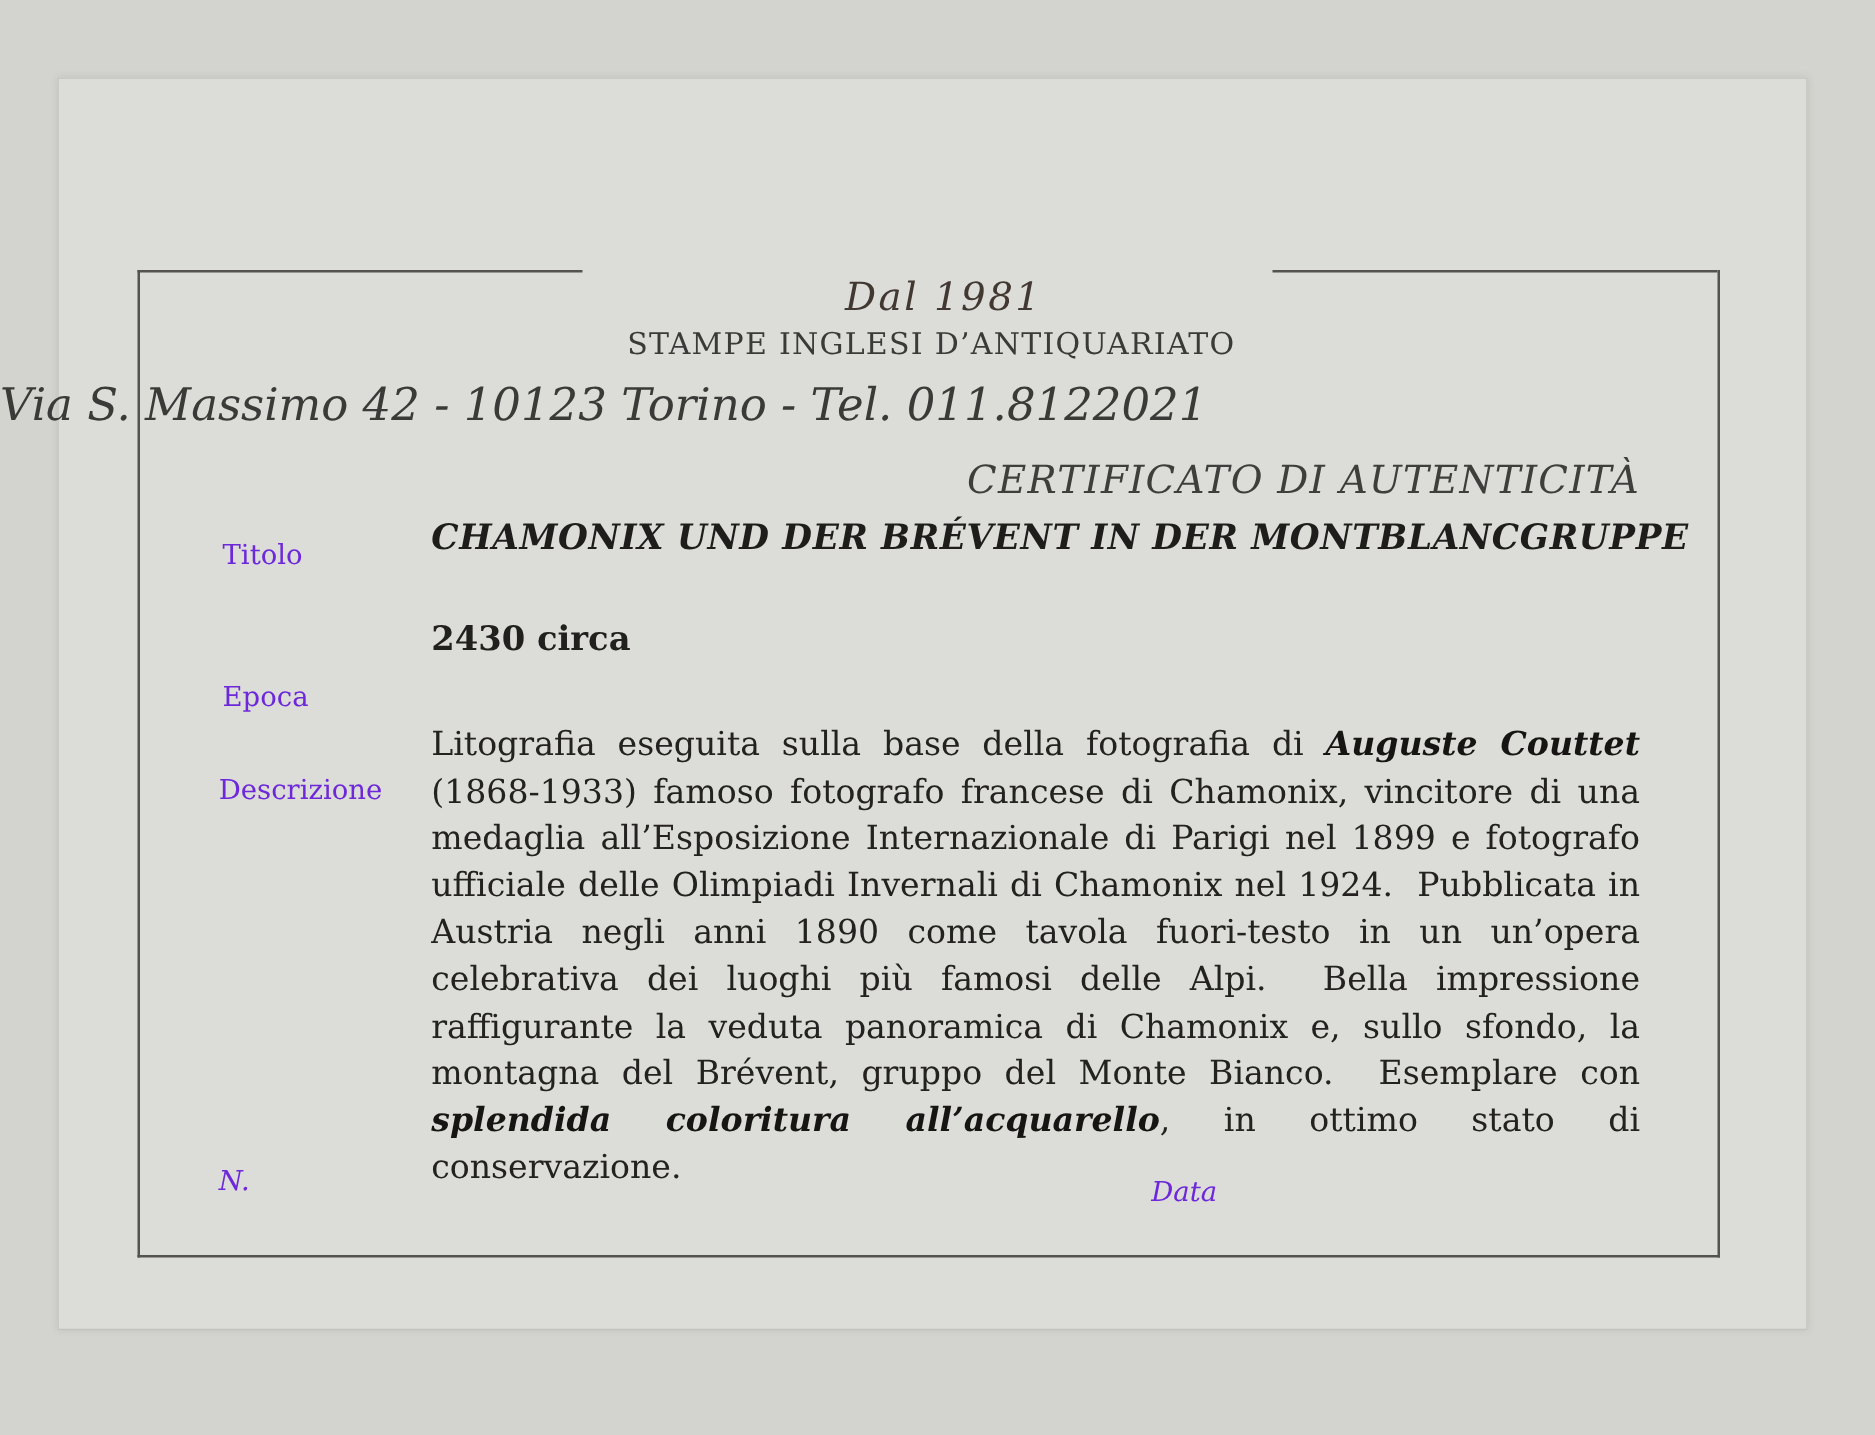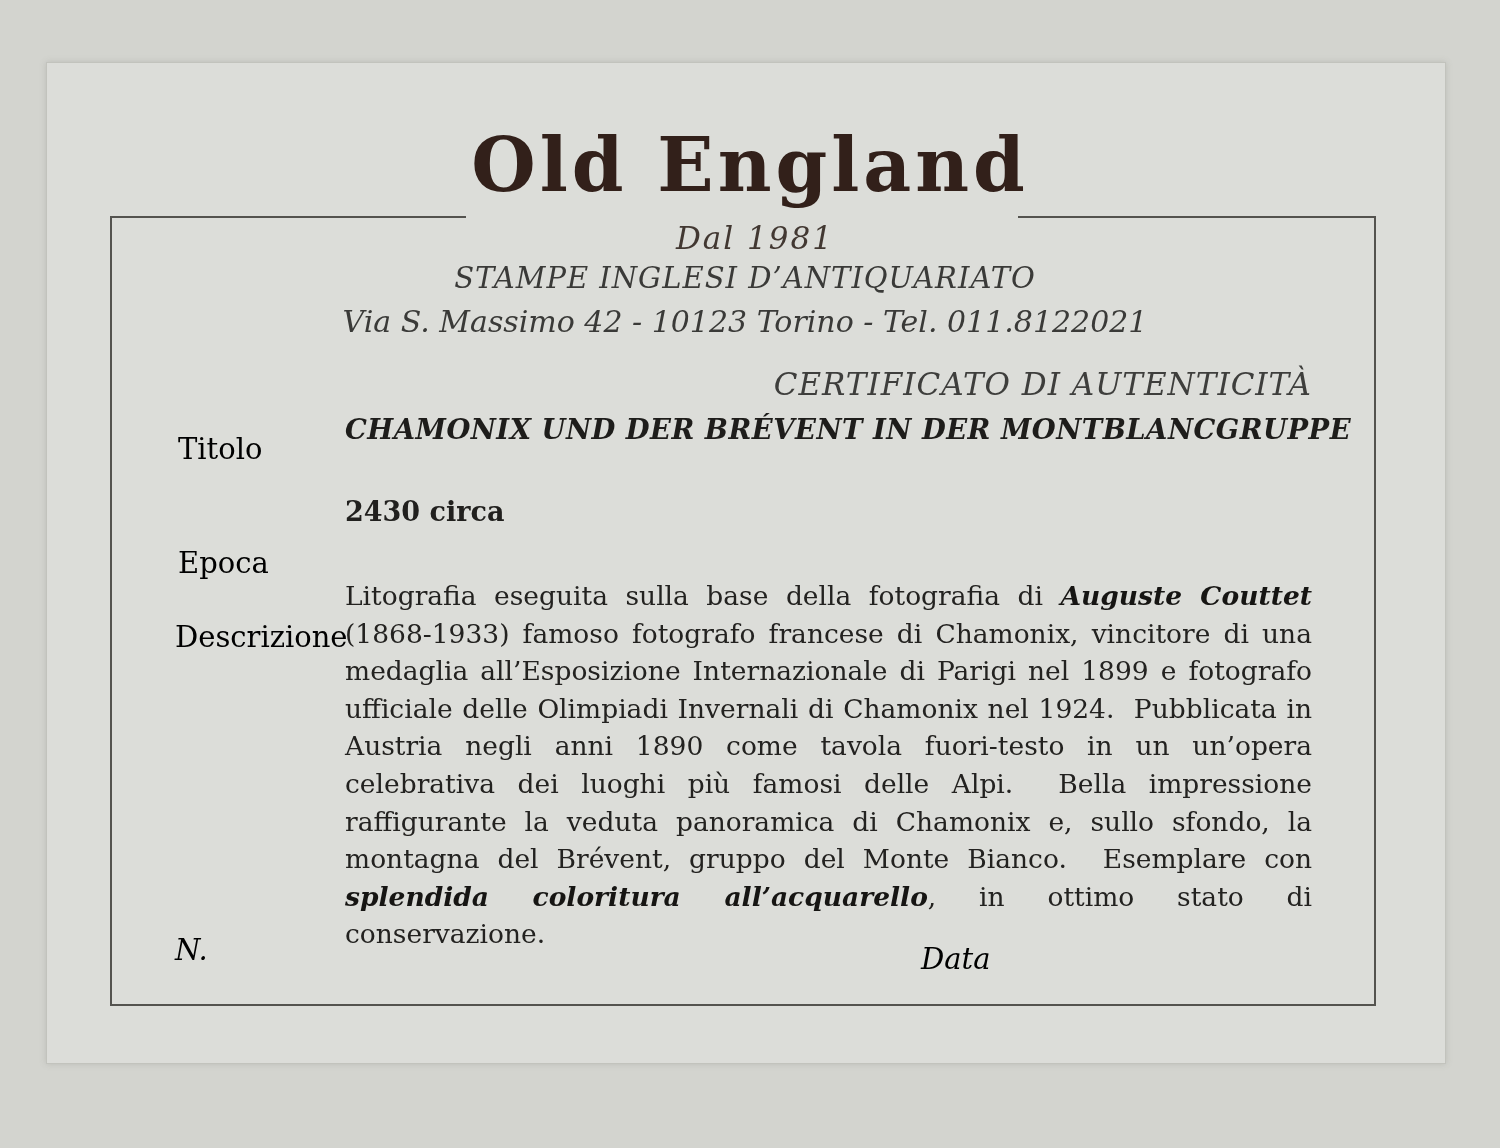--- a/index.html
+++ b/index.html
@@ -68,48 +68,47 @@
     font-size: 31px;
     letter-spacing: 2px;
     color: #423832;
   }
   .subtitle {
     position: absolute;
     left: 0;
     top: 261px;
     width: 1490px;
     text-align: center;
-    font-style: italic;
-    font-size: 29px;
+    font-size: 24px;
     letter-spacing: 1px;
     color: #3a3a38;
   }
   .address {
     position: absolute;
     left: 0;
     top: 304px;
     width: 1490px;
-    text-align: center;
+    text-align: left;
     font-style: italic;
-    font-size: 30px;
+    font-size: 36px;
     color: #3a3a38;
   }
   .cert-heading {
     position: absolute;
     right: 188px;
     top: 366px;
     font-style: italic;
     font-size: 31px;
     letter-spacing: 1px;
     color: #3e3e3c;
   }
   .field-label {
     position: absolute;
-    font-size: 29px;
-    color: #000000;
+    font-size: 22px;
+    color: #6d28d9;
   }
   .label-titolo      { left: 178px; top: 432px; }
   .label-epoca       { left: 178px; top: 546px; }
   .label-descrizione { left: 175px; top: 620px; }
   .label-n    { left: 175px; top: 933px; font-style: italic; }
   .label-data { left: 910px; top: 942px; font-style: italic; margin-left: 11px; }
 
   .title-value {
     position: absolute;
     left: 345px;
@@ -144,21 +143,20 @@
   }
   .descr-value b { color: #161513; font-style: italic; }
 </style>
 </head>
 <body>
 
 <div id="stage" style="--bg-outer: #d3d4cf; --bg-paper: #dcddd9; --brand-color: #32201a;">
 
   <div class="card"></div>
 
-  <div class="brand">Old England</div>
 
   <div class="since">Dal 1981</div>
 
   <div class="frame-top-seg frame-top-left"></div>
   <div class="frame-top-seg frame-top-right"></div>
   <div class="frame"></div>
 
   <div class="subtitle">STAMPE INGLESI D’ANTIQUARIATO</div>
 
   <div class="address">Via S. Massimo 42 - 10123 Torino - Tel. 011.8122021</div>

